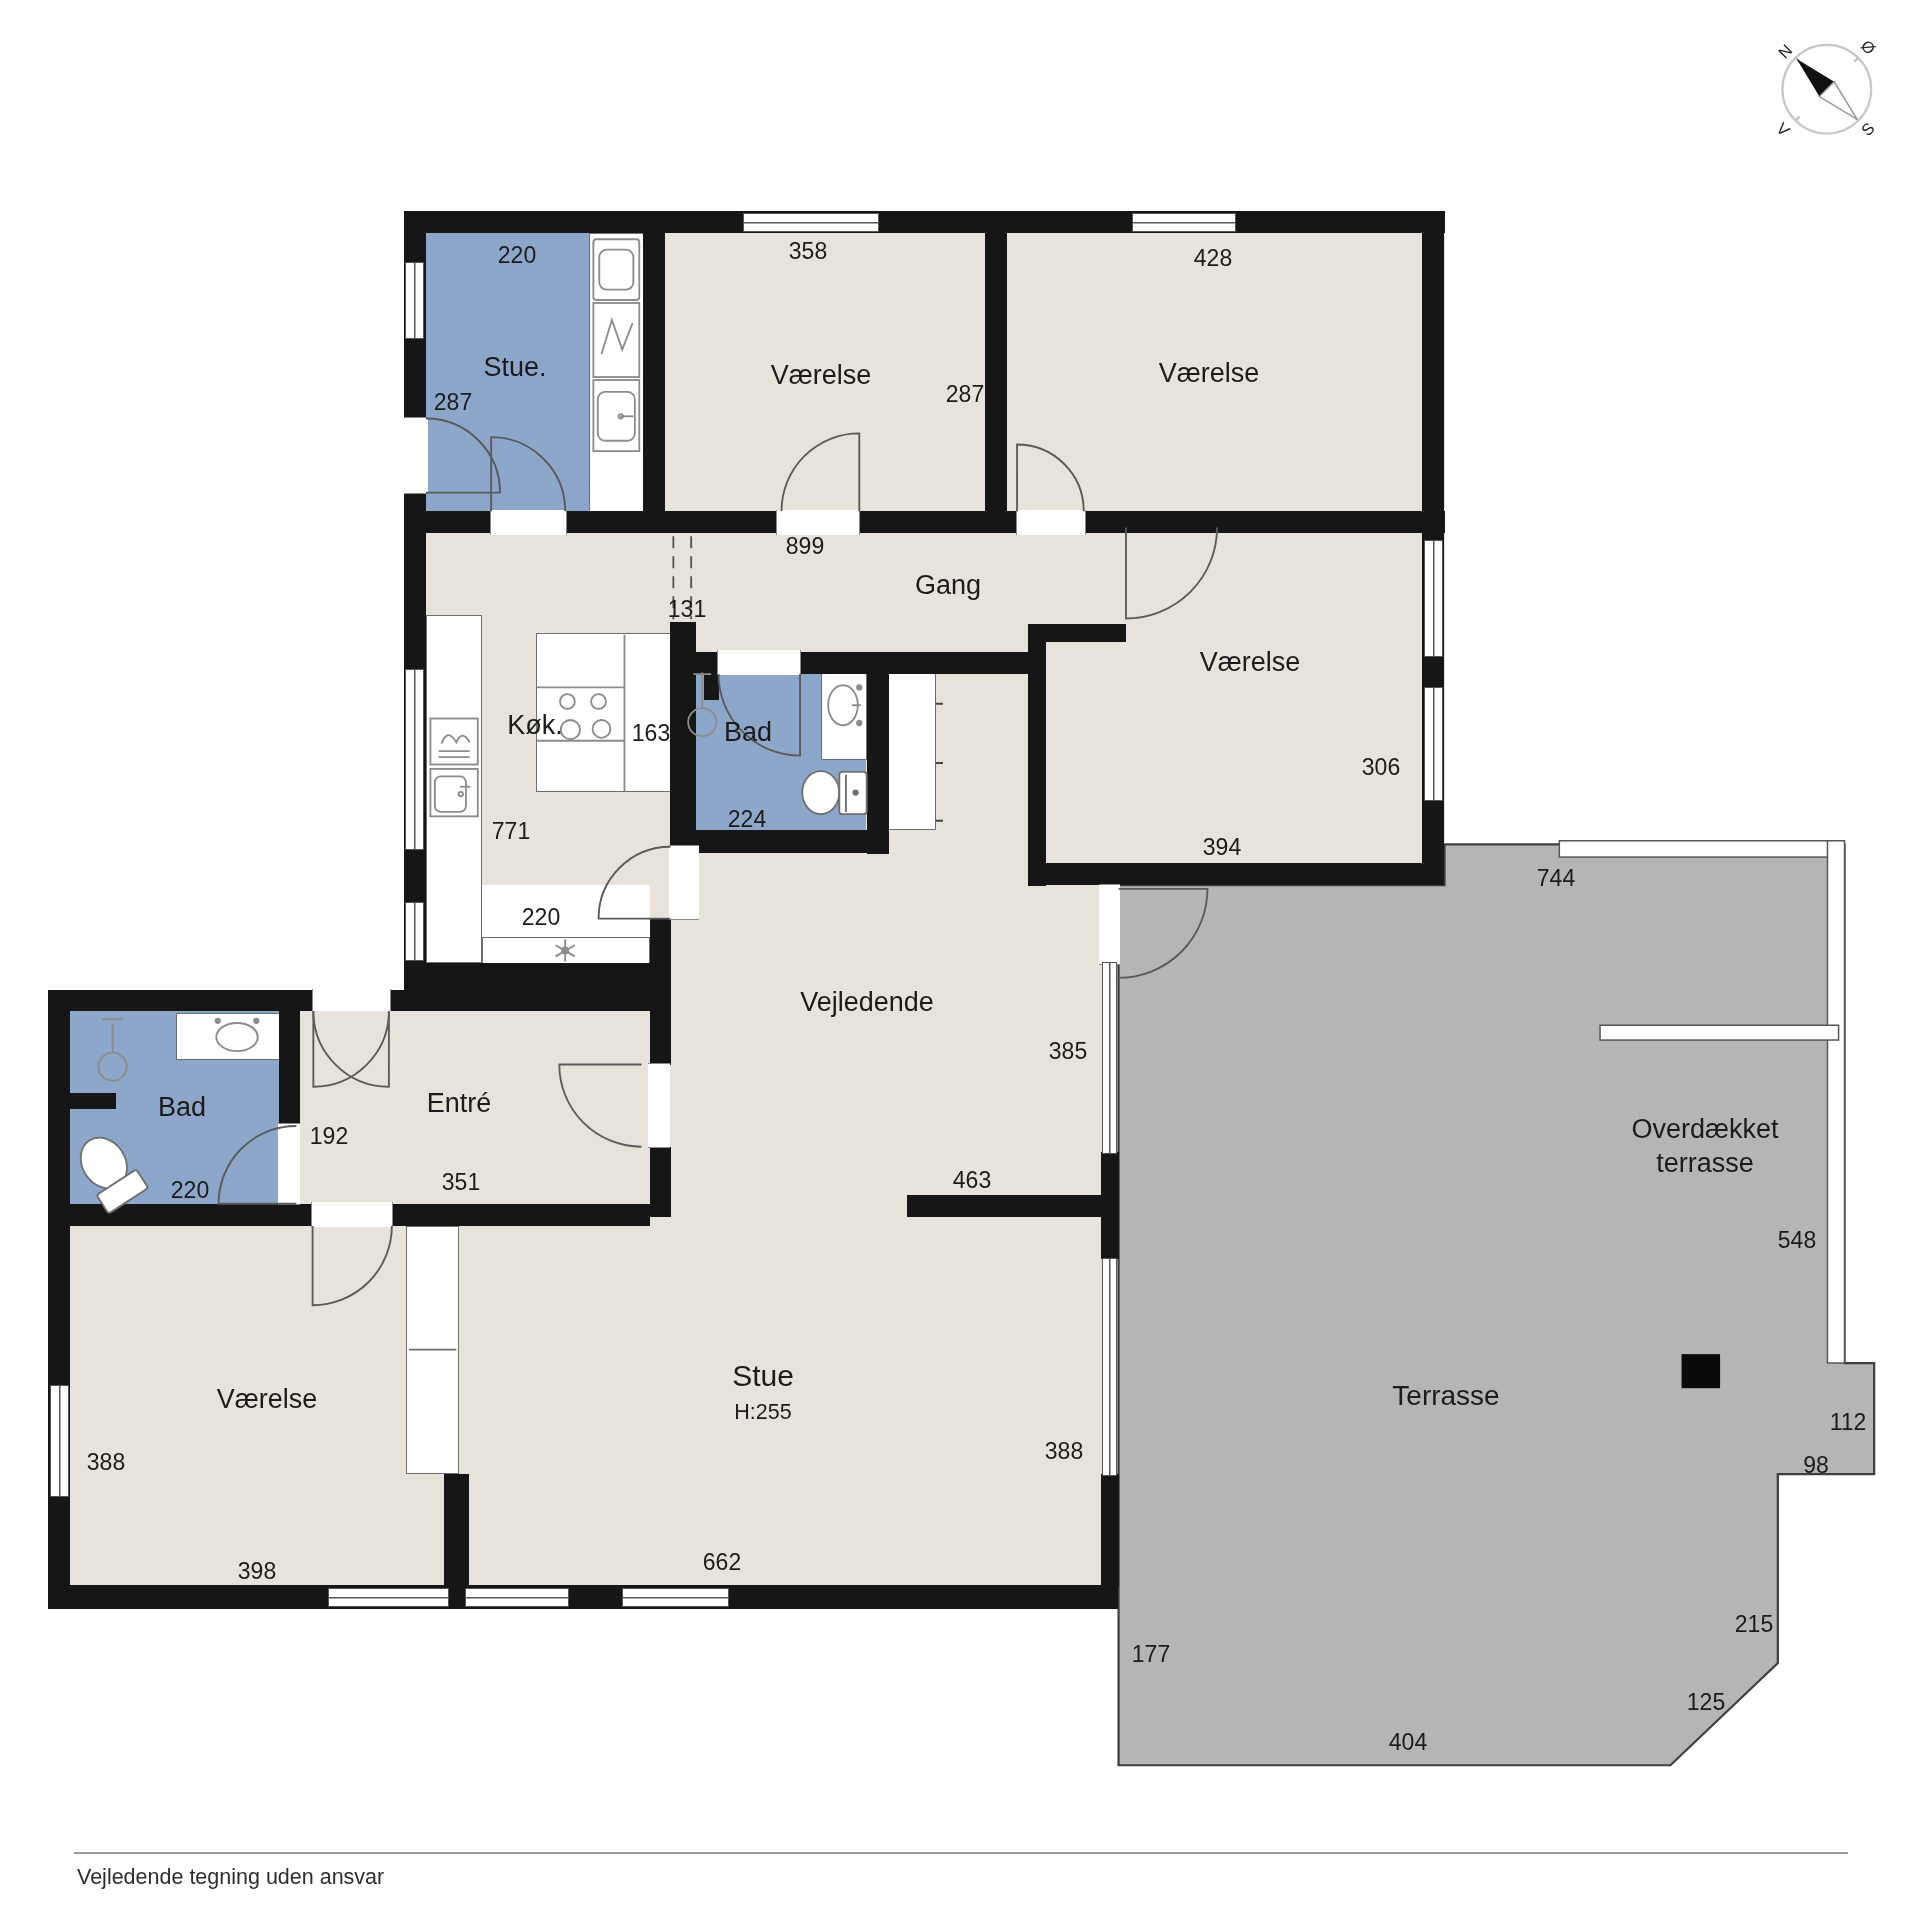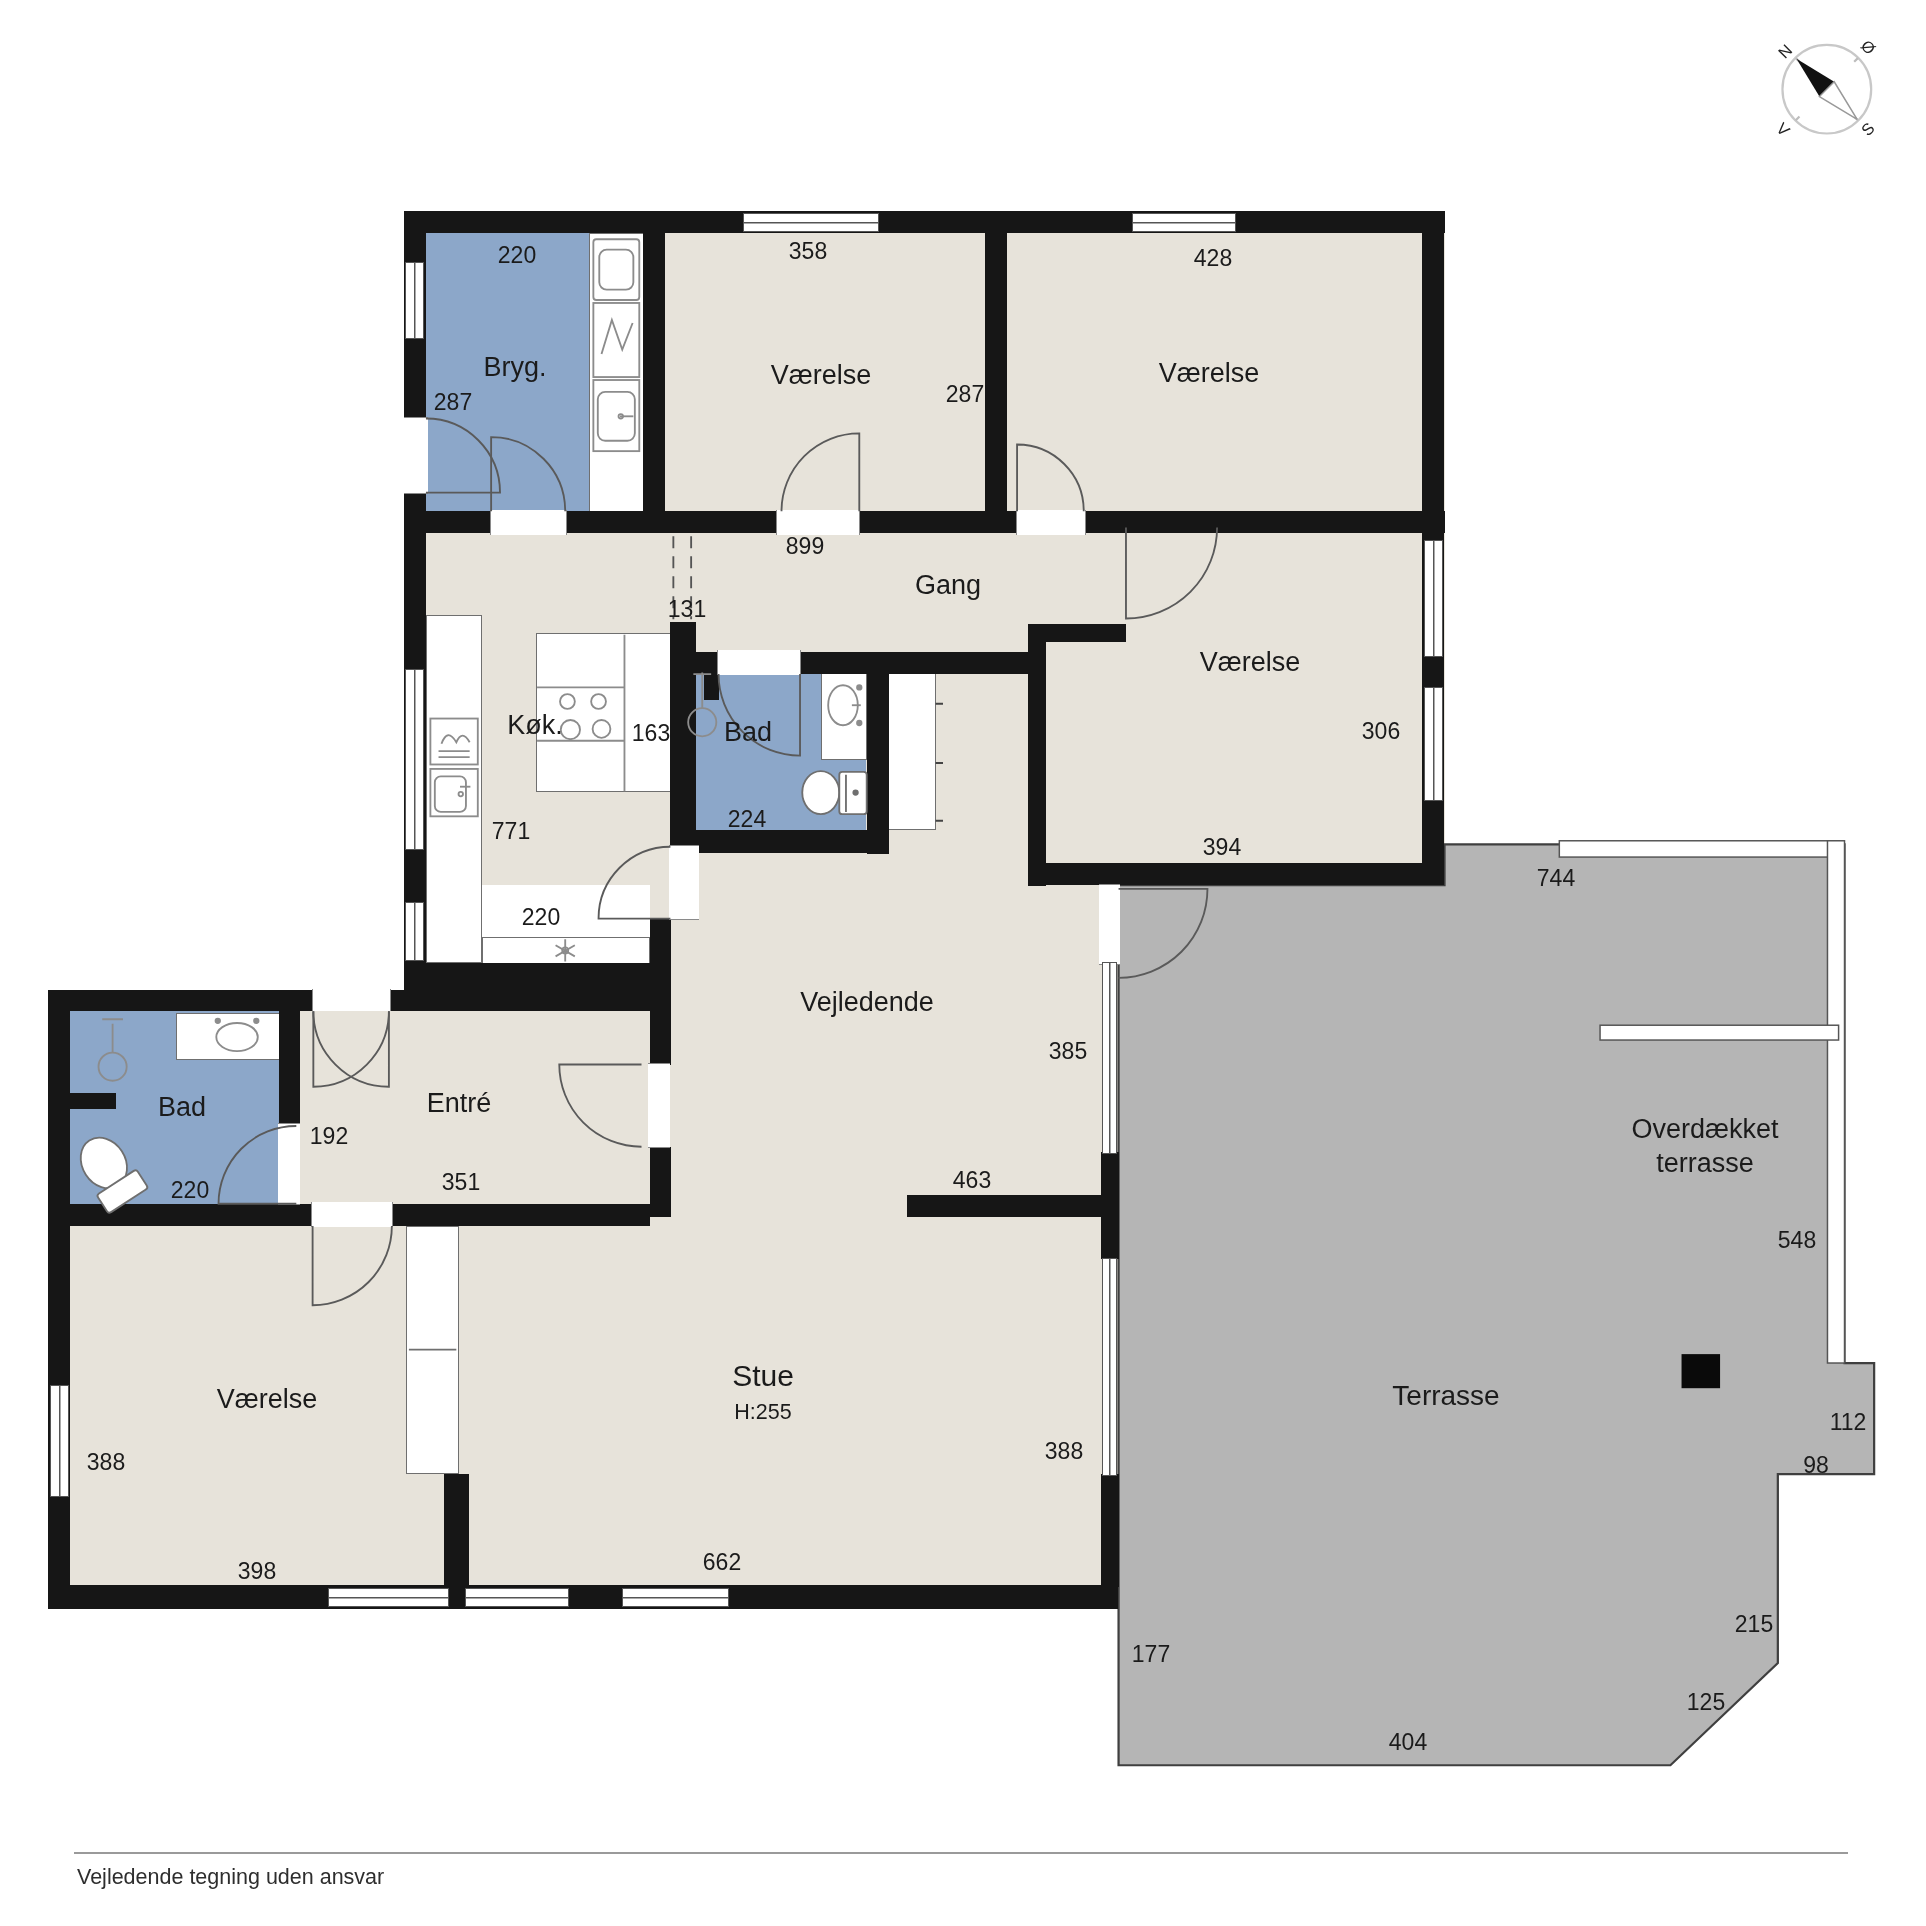--- a/index.html
+++ b/index.html
@@ -200,21 +200,21 @@
     <path d="M1520,712 L1520,835 A123,123 0 0 0 1643,712"></path>
     <path d="M905,1240 L808,1240 A97,97 0 0 1 905,1143"></path>
     <path d="M423,1365 L423,1467 A102,102 0 0 0 525,1365"></path>
     <path d="M525,1365 L525,1467 A102,102 0 0 1 423,1365"></path>
     <path d="M866,1437 L755,1437 A111,111 0 0 0 866,1548"></path>
     <path d="M422,1655 L422,1762 A107,107 0 0 0 529,1655"></path>
     <path d="M400,1625 L295,1625 A105,105 0 0 1 400,1520"></path>
     <path d="M1510,1200 L1630,1200 A120,120 0 0 1 1510,1320"></path>
   </svg>
 
-  <span class="lbl nm" style="left:515px;top:367px">Bryg.</span>
+  <span class="lbl nm" style="left:515px;top:367px">Stue.</span>
   <span class="lbl" style="left:517px;top:255px">220</span>
   <span class="lbl" style="left:453px;top:402px">287</span>
 
   <span class="lbl nm" style="left:821px;top:375px">Værelse</span>
   <span class="lbl" style="left:808px;top:251px">358</span>
   <span class="lbl" style="left:965px;top:394px">287</span>
 
   <span class="lbl nm" style="left:1209px;top:373px">Værelse</span>
   <span class="lbl" style="left:1213px;top:258px">428</span>
 
@@ -224,21 +224,21 @@
 
   <span class="lbl nm" style="left:535px;top:725px">Køk.</span>
   <span class="lbl" style="left:511px;top:831px">771</span>
   <span class="lbl" style="left:541px;top:917px">220</span>
 
   <span class="lbl nm" style="left:748px;top:732px">Bad</span>
   <span class="lbl" style="left:651px;top:733px">163</span>
   <span class="lbl" style="left:747px;top:819px">224</span>
 
   <span class="lbl nm" style="left:1250px;top:662px">Værelse</span>
-  <span class="lbl" style="left:1381px;top:731px">306</span>
+  <span class="lbl" style="left:1381px;top:767px">306</span>
   <span class="lbl" style="left:1222px;top:847px">394</span>
 
   <span class="lbl nm" style="left:867px;top:1002px">Vejledende</span>
   <span class="lbl" style="left:1068px;top:1051px">385</span>
   <span class="lbl" style="left:972px;top:1180px">463</span>
 
   <span class="lbl nm" style="left:459px;top:1103px">Entré</span>
   <span class="lbl" style="left:329px;top:1136px">192</span>
   <span class="lbl" style="left:461px;top:1182px">351</span>
 

